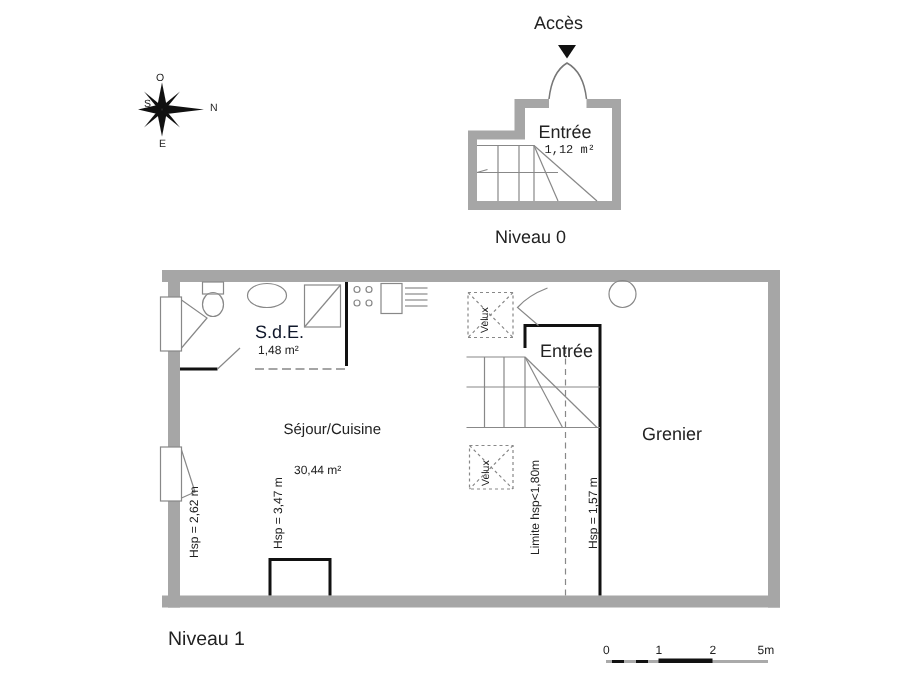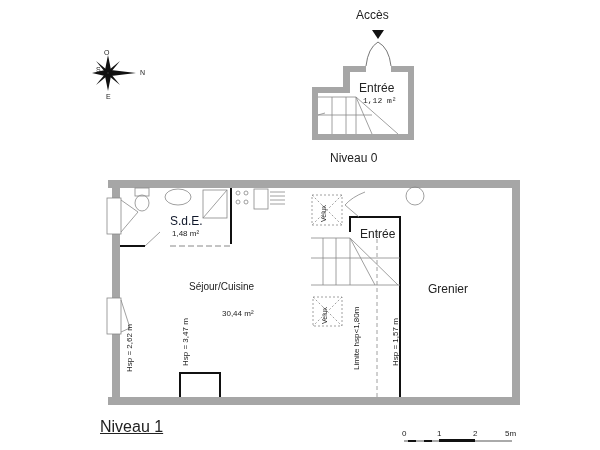--- a/index.html
+++ b/index.html
@@ -132,30 +132,30 @@
 <div class="lbl" style="left:106px;top:93px;font-size:7px;">E</div>
 
 <div class="lbl" style="left:356px;top:8px;font-size:12px;">Accès</div>
 <div class="lbl" style="left:359px;top:81px;font-size:12px;">Entrée</div>
 <div class="lbl" style="left:363px;top:96px;font-size:8px;font-family:Liberation Mono, monospace;">1,12 m²</div>
 <div class="lbl" style="left:286px;top:151px;font-size:12px;margin-left:44px;">Niveau 0</div>
 
 <div class="lbl" style="left:170px;top:214px;font-size:12px;color:#0f172a;">S.d.E.</div>
 <div class="lbl" style="left:172px;top:229px;font-size:8px;">1,48 m²</div>
 <div class="lbl" style="left:189px;top:281px;font-size:10px;text-align:center;">Séjour/Cuisine</div>
-<div class="lbl" style="left:222px;top:309px;font-size:8px;">30,44 m²</div>
+<div class="lbl" style="left:196px;top:309px;font-size:8px;">30,44 m²</div>
 <div class="lbl" style="left:360px;top:227px;font-size:12px;">Entrée</div>
 <div class="lbl" style="left:428px;top:282px;font-size:12px;text-align:right;">Grenier</div>
 
 <div class="lbl rot" style="left:320px;top:222px;font-size:7px;">Velux</div>
 <div class="lbl rot" style="left:321px;top:324px;font-size:7px;">Velux</div>
 
 <div class="lbl rot" style="left:125px;top:372px;font-size:8px;">Hsp = 2,62 m</div>
 <div class="lbl rot" style="left:181px;top:366px;font-size:8px;">Hsp = 3,47 m</div>
 <div class="lbl rot" style="left:352px;top:370px;font-size:8px;">Limite hsp&lt;1,80m</div>
 <div class="lbl rot" style="left:391px;top:366px;font-size:8px;">Hsp = 1,57 m</div>
 
-<div class="lbl" style="left:100px;top:418px;font-size:16px;text-decoration:underline;">Niveau 1</div>
+<div class="lbl" style="left:112px;top:418px;font-size:13px;">Niveau 1</div>
 
 <div class="lbl" style="left:402px;top:429px;font-size:8px;">0</div>
 <div class="lbl" style="left:437px;top:429px;font-size:8px;">1</div>
 <div class="lbl" style="left:473px;top:429px;font-size:8px;">2</div>
 <div class="lbl" style="left:505px;top:429px;font-size:8px;">5m</div>
 
 </body></html>

